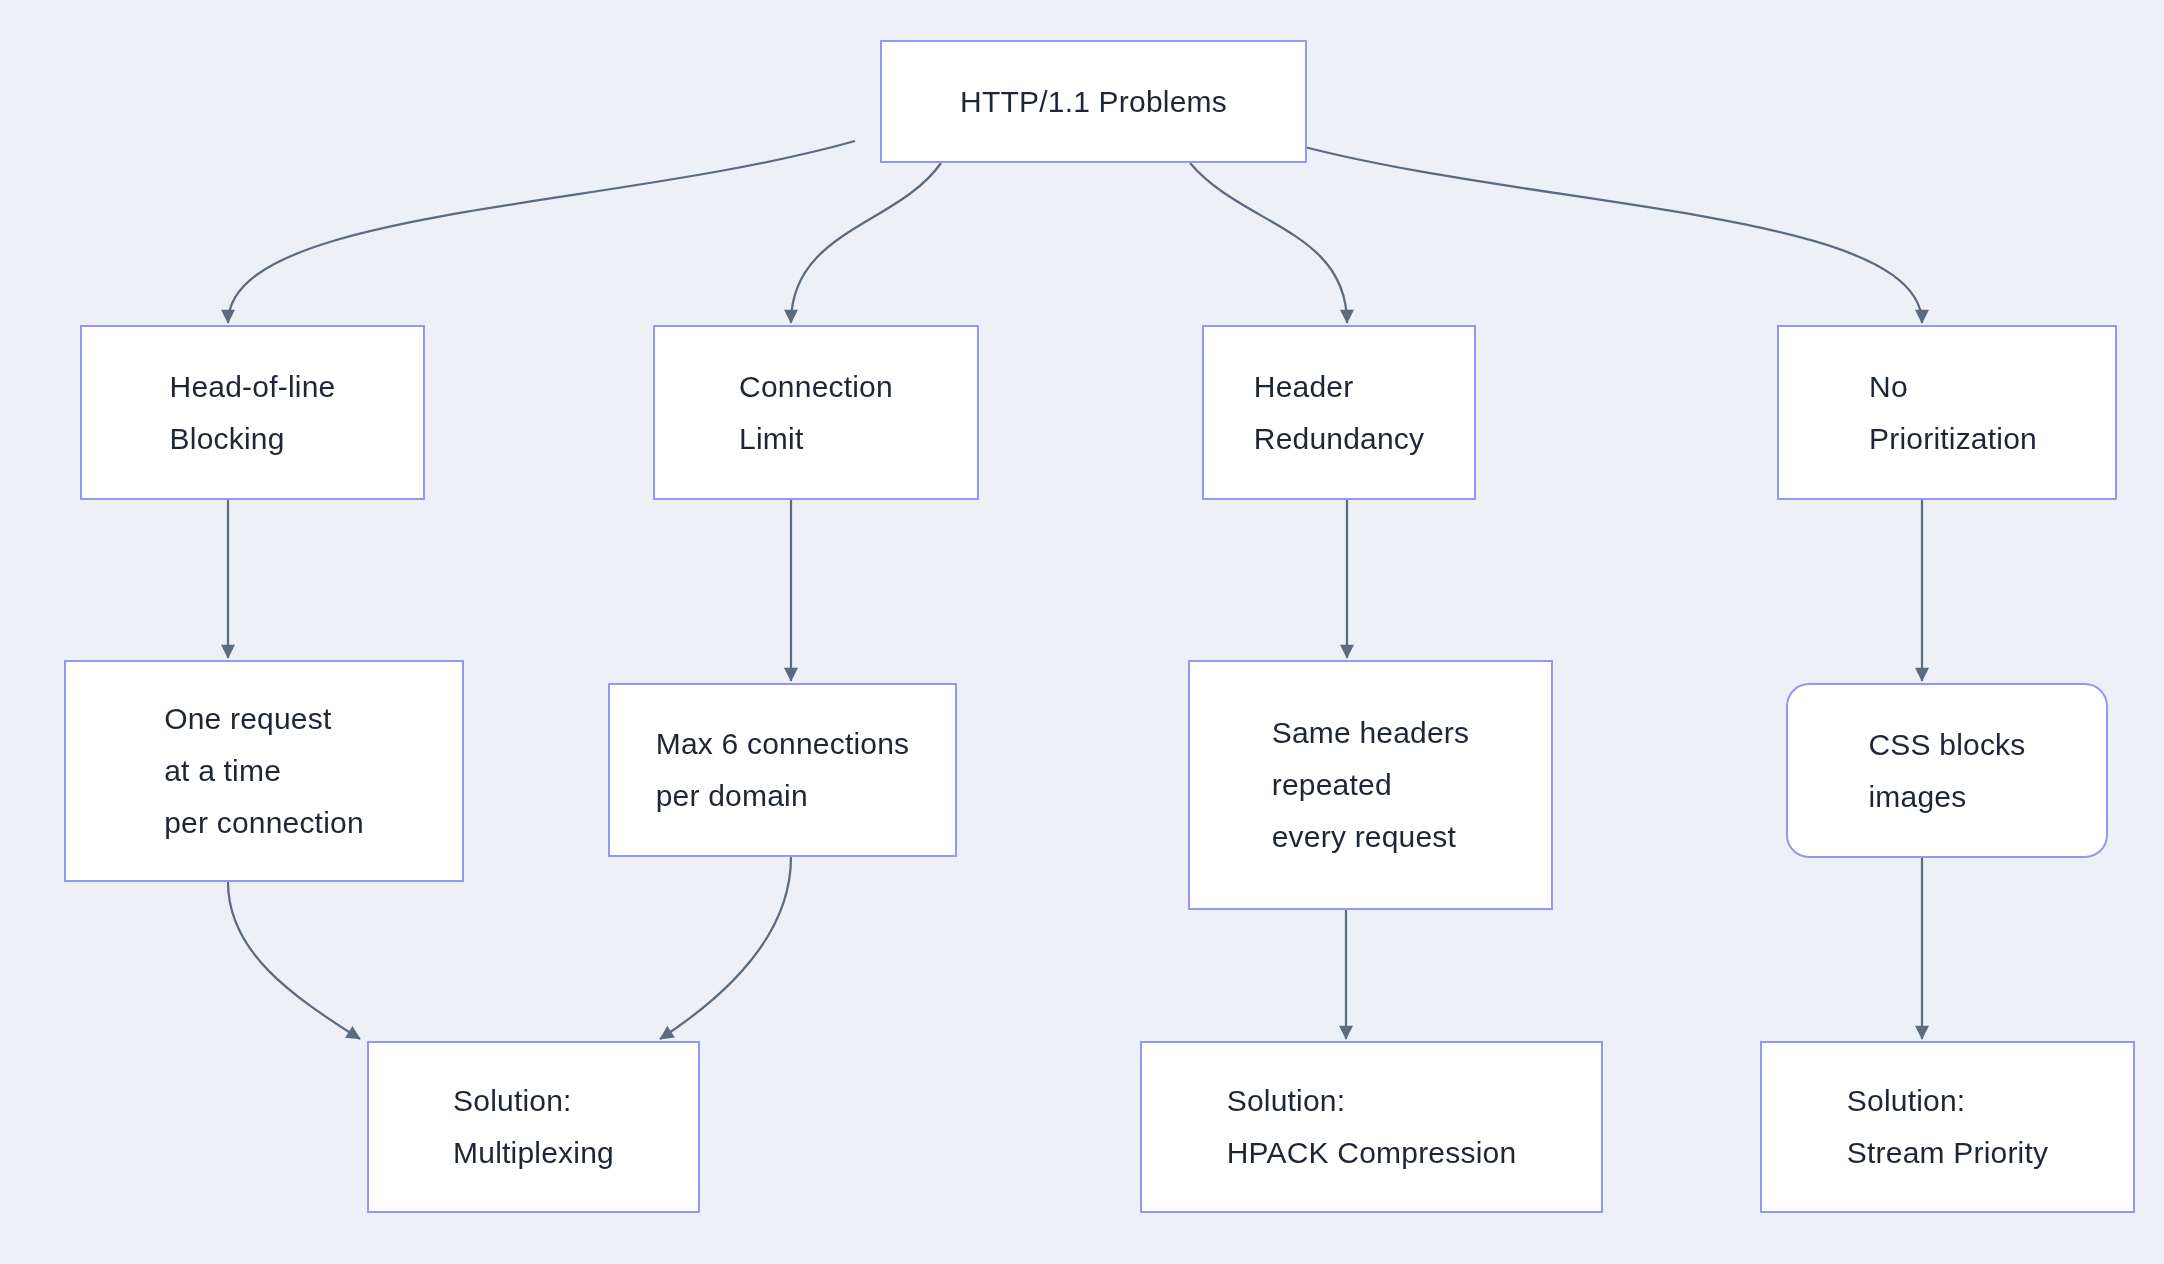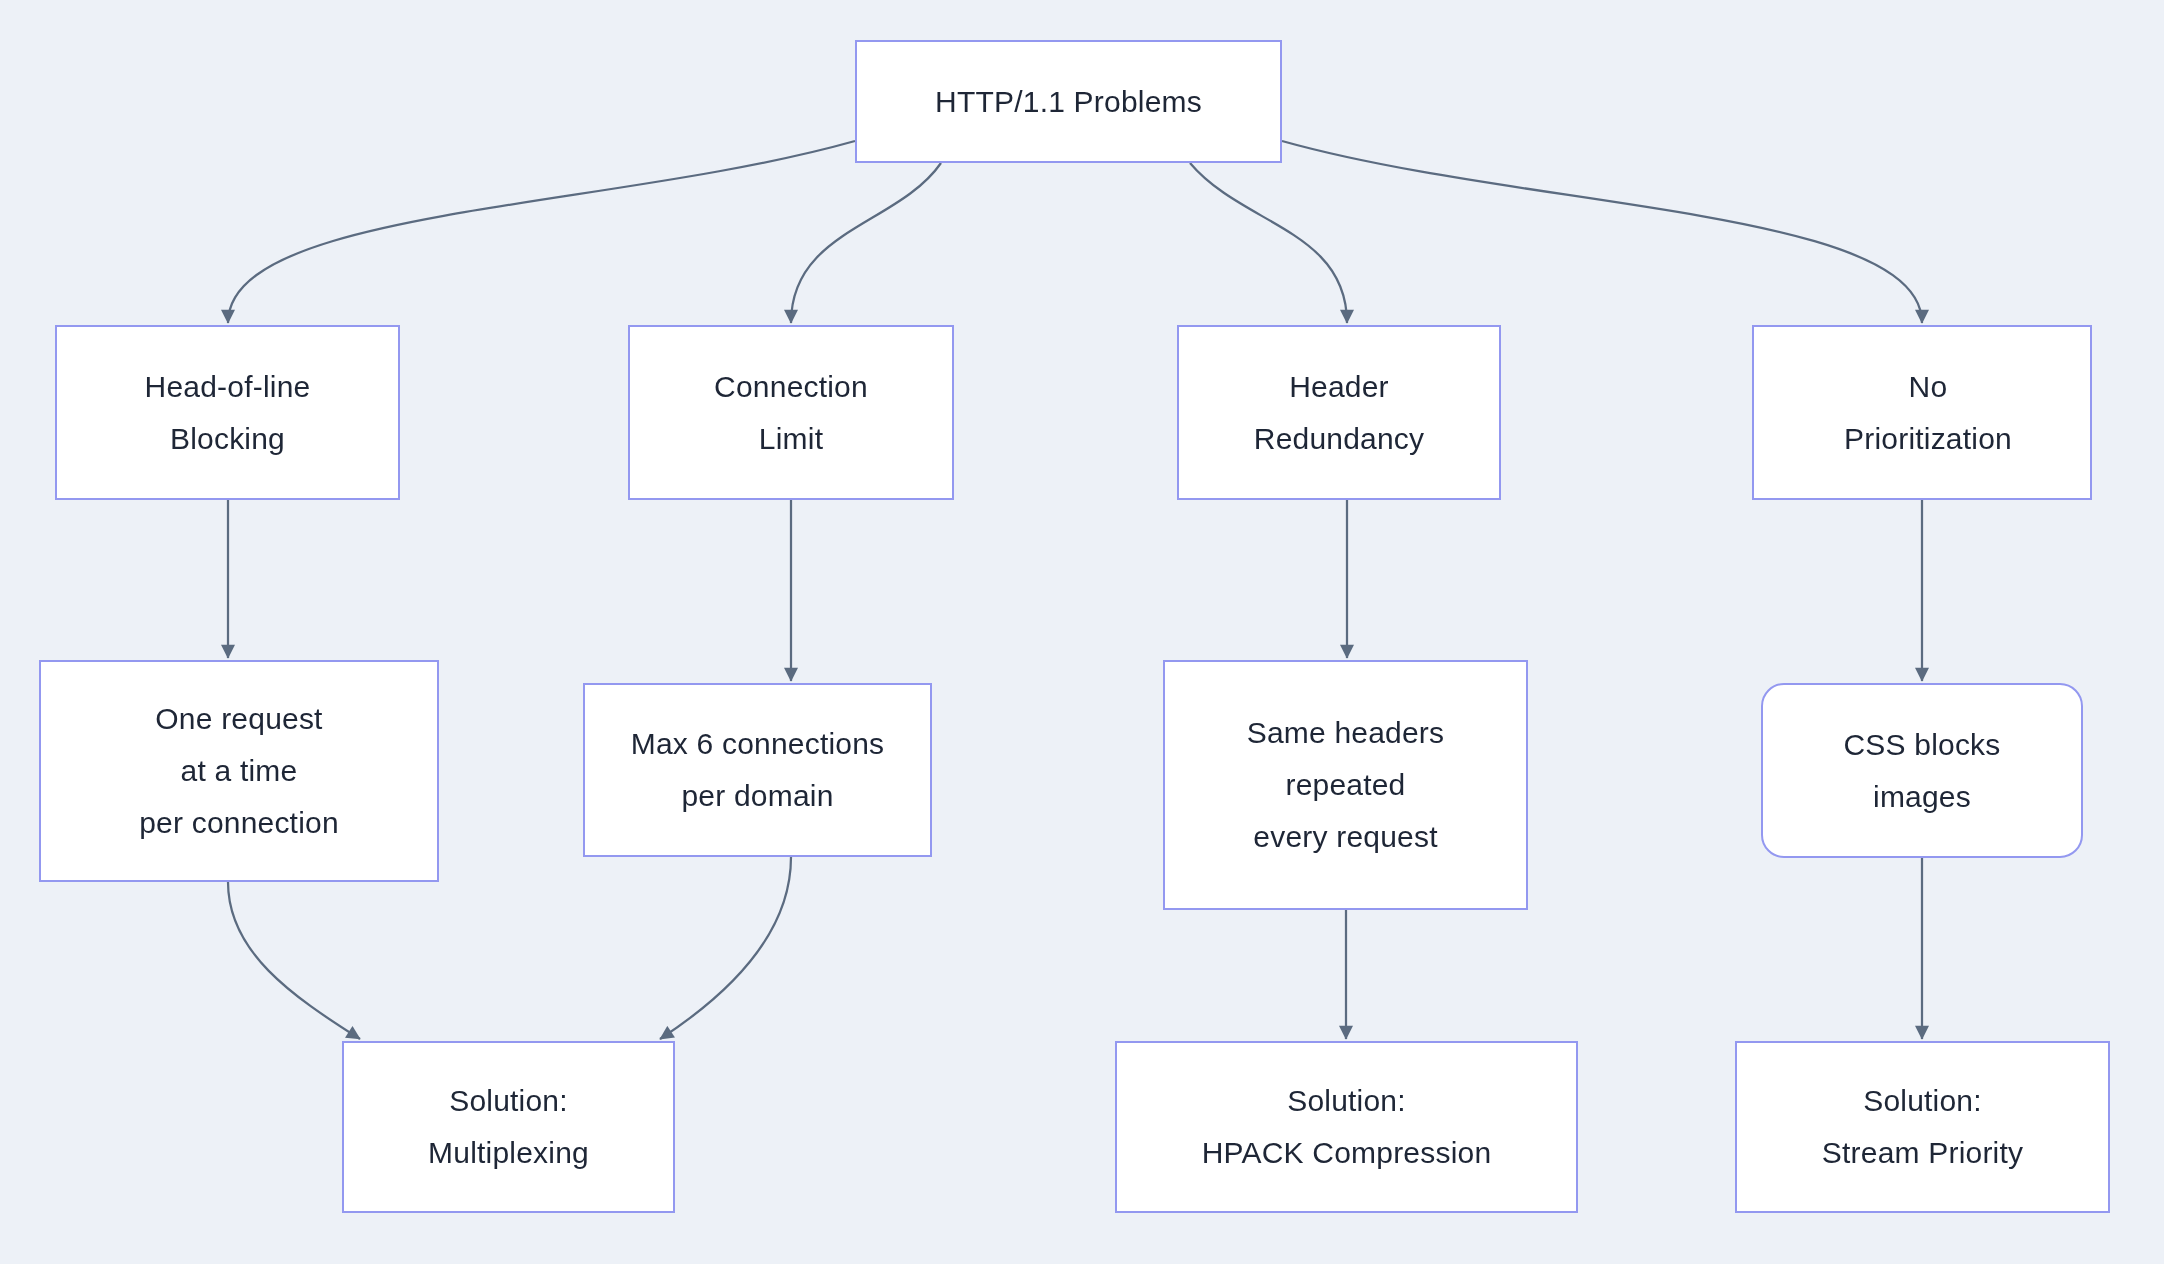--- a/index.html
+++ b/index.html
@@ -32,21 +32,21 @@
     stroke-width: 2.25px;
   }
   .node {
     position: absolute;
     box-sizing: border-box;
     background: var(--node-fill, #ffffff);
     border: 2px solid var(--node-border, #9398f0);
     display: flex;
     align-items: center;
     justify-content: center;
-    text-align: center;
+    margin-left: 25px;
   }
   .node .label {
     color: var(--node-text, #1e2636);
     font-size: 30px;
     line-height: 52px;
     white-space: pre-line;
     letter-spacing: 0.2px;
   }
 </style>
 </head>
@@ -82,21 +82,21 @@
   </div>
 
   <div class="node" style="left:55px; top:325px; width:345px; height:175px;">
     <span class="label">Head-of-line
 Blocking</span>
   </div>
   <div class="node" style="left:628px; top:325px; width:326px; height:175px;">
     <span class="label">Connection
 Limit</span>
   </div>
-  <div class="node" style="left:1177px; top:325px; width:324px; height:175px;">
+  <div class="node" style="left:1177px; top:325px; width:274px; height:175px;">
     <span class="label">Header
 Redundancy</span>
   </div>
   <div class="node" style="left:1752px; top:325px; width:340px; height:175px;padding-left:12px;">
     <span class="label">No
 Prioritization</span>
   </div>
 
   <div class="node" style="left:39px; top:660px; width:400px; height:222px;">
     <span class="label">One request

